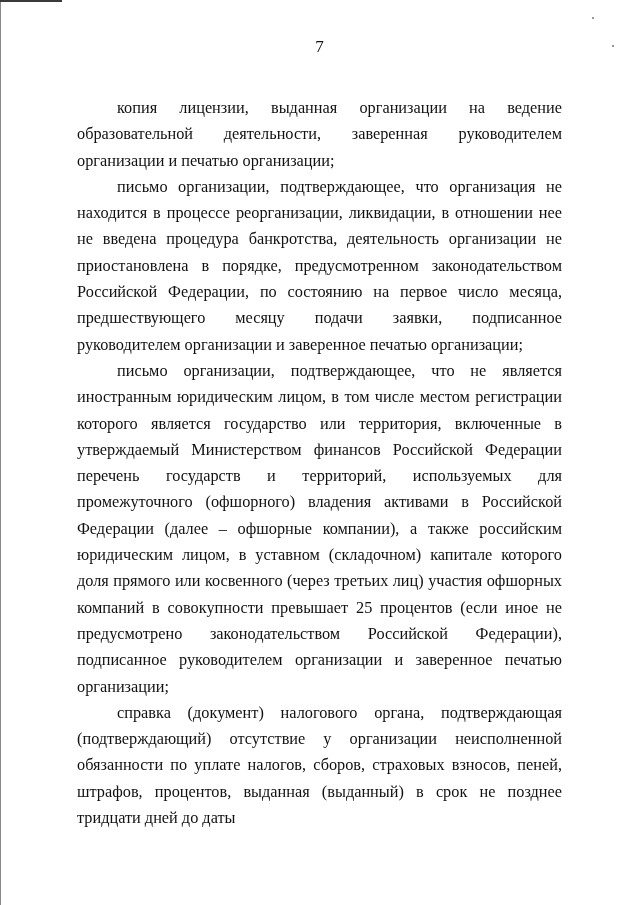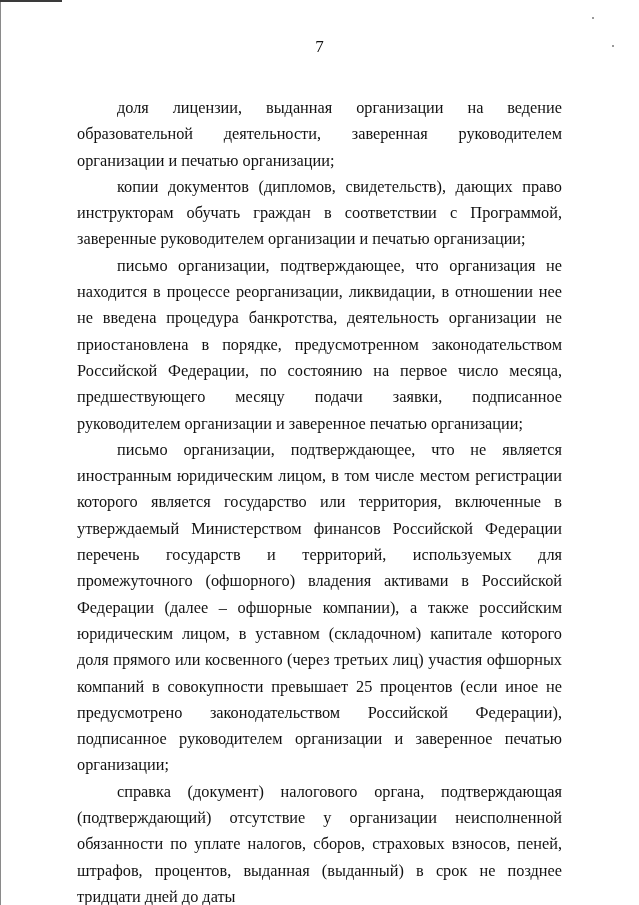--- a/index.html
+++ b/index.html
@@ -15,21 +15,20 @@
 </style>
 </head>
 <body>
 
 <div class="edge-top"></div>
 <div class="edge-left"></div>
 
 <div class="page-number">7</div>
 
 <div class="content">
-  <p class="para">доля лицензии, выданная организации на ведение образовательной деятельности, заверенная руководителем организации и печатью организации;</p>
-  <p class="para">копии документов (дипломов, свидетельств), дающих право инструкторам обучать граждан в соответствии с Программой, заверенные руководителем организации и печатью организации;</p>
+  <p class="para">копия лицензии, выданная организации на ведение образовательной деятельности, заверенная руководителем организации и печатью организации;</p>
   <p class="para">письмо организации, подтверждающее, что организация не находится в процессе реорганизации, ликвидации, в отношении нее не введена процедура банкротства, деятельность организации не приостановлена в порядке, предусмотренном законодательством Российской Федерации, по состоянию на первое число месяца, предшествующего месяцу подачи заявки, подписанное руководителем организации и заверенное печатью организации;</p>
   <p class="para">письмо организации, подтверждающее, что не является иностранным юридическим лицом, в том числе местом регистрации которого является государство или территория, включенные в утверждаемый Министерством финансов Российской Федерации перечень государств и территорий, используемых для промежуточного (офшорного) владения активами в Российской Федерации (далее – офшорные компании), а также российским юридическим лицом, в уставном (складочном) капитале которого доля прямого или косвенного (через третьих лиц) участия офшорных компаний в совокупности превышает 25 процентов (если иное не предусмотрено законодательством Российской Федерации), подписанное руководителем организации и заверенное печатью организации;</p>
   <p class="para">справка (документ) налогового органа, подтверждающая (подтверждающий) отсутствие у организации неисполненной обязанности по уплате налогов, сборов, страховых взносов, пеней, штрафов, процентов, выданная (выданный) в срок не позднее тридцати дней до даты</p>
 </div>
 
 <div class="speck" style="left:592px; top:17px;"></div>
 <div class="speck" style="left:612px; top:45px;"></div>
 
 </body></html>

